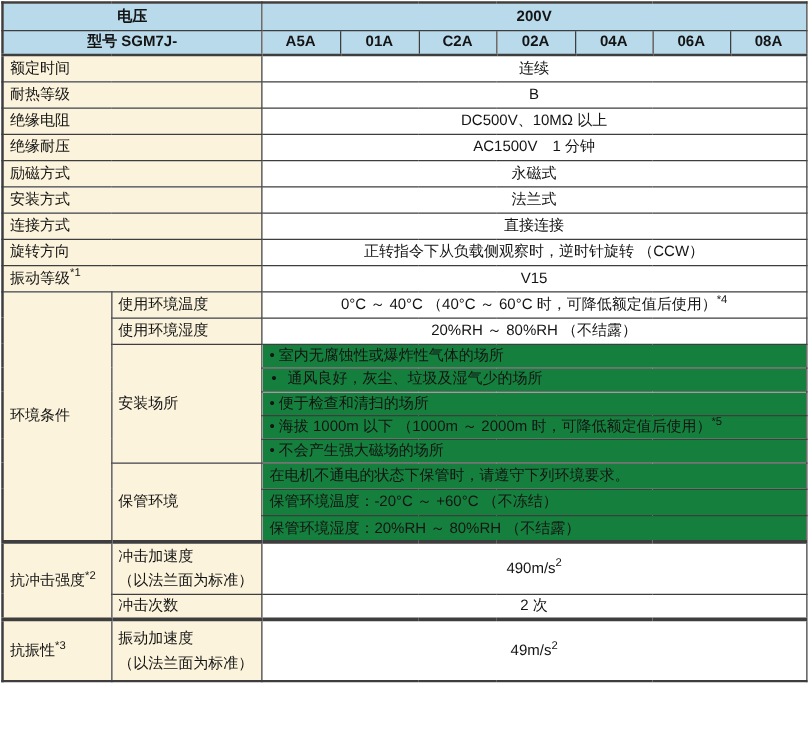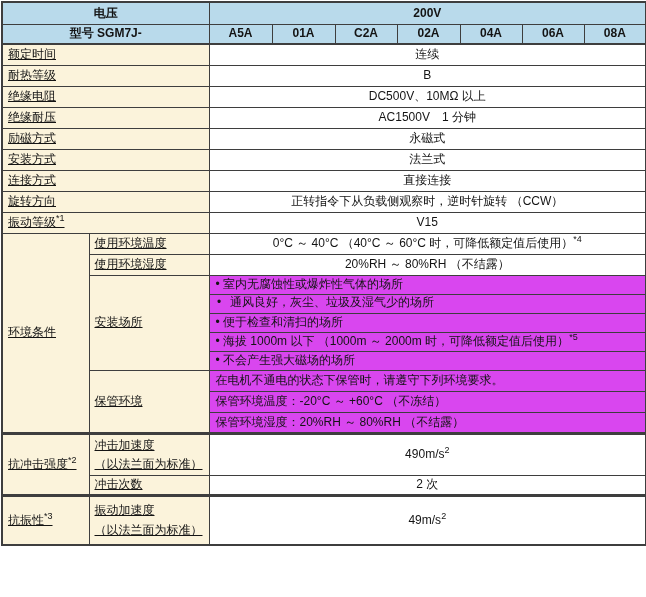--- a/index.html
+++ b/index.html
@@ -34,25 +34,24 @@
   tr{height:21px;}
   td.head{
     background:var(--head-bg);
     text-align:center;
     font-weight:bold;
   }
   td.label{
     background:var(--label-bg);
     text-align:left;
     padding-left:5px;
-    text-decoration:underline;
   }
   td.pre{white-space:pre-line;line-height:1.6;}
   td.val{background:#ffffff;text-align:center;}
-  td.vall{background:#d946ef;text-align:left;padding-left:6px;}
+  td.vall{background:#15803d;text-align:left;padding-left:6px;}
   tr.thick td{border-top-width:3px;}
   tr.hdr2 td{border-bottom-width:2px;text-align:center;}
   sup{
     font-size:9px;
     line-height:0;
     vertical-align:super;
   }
   .footnotes{
     width:646px;
     padding:3px 2px 0 2px;

